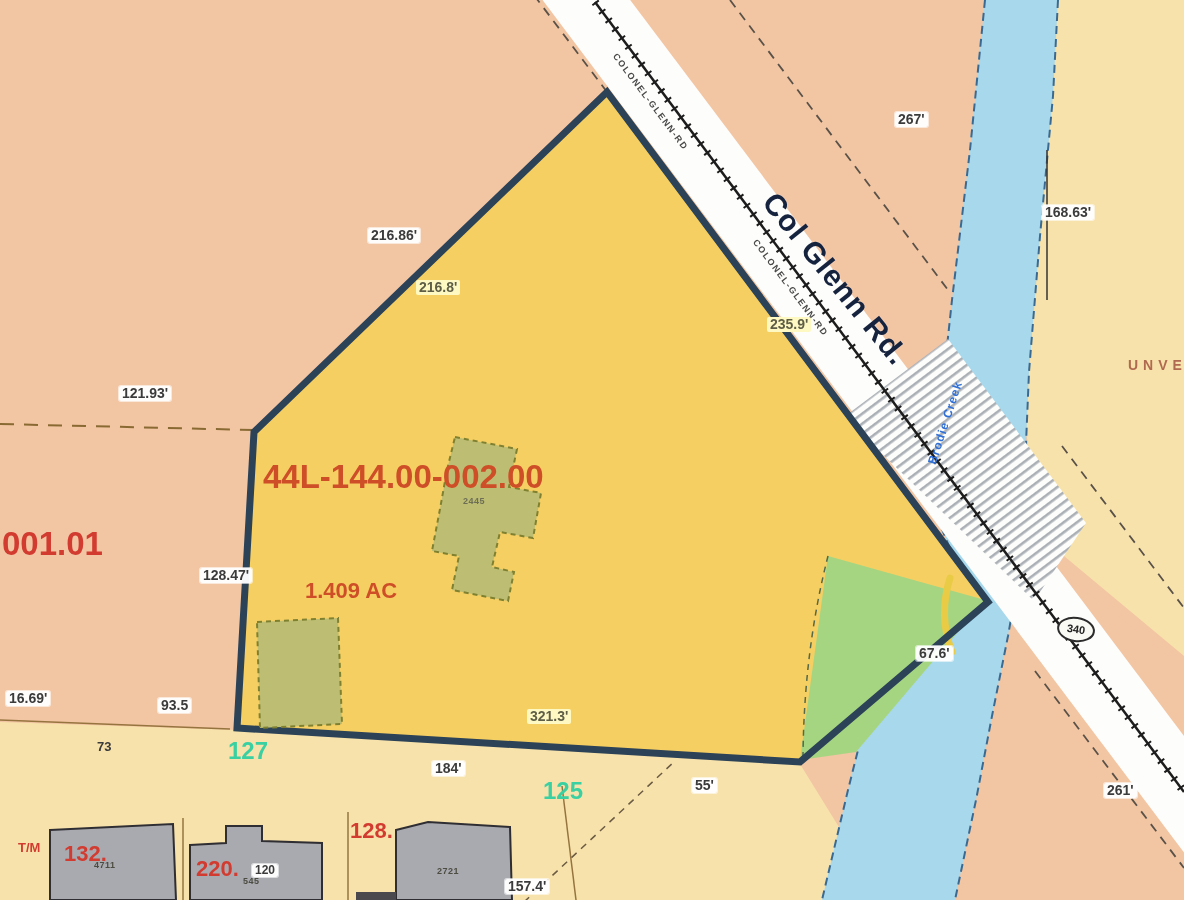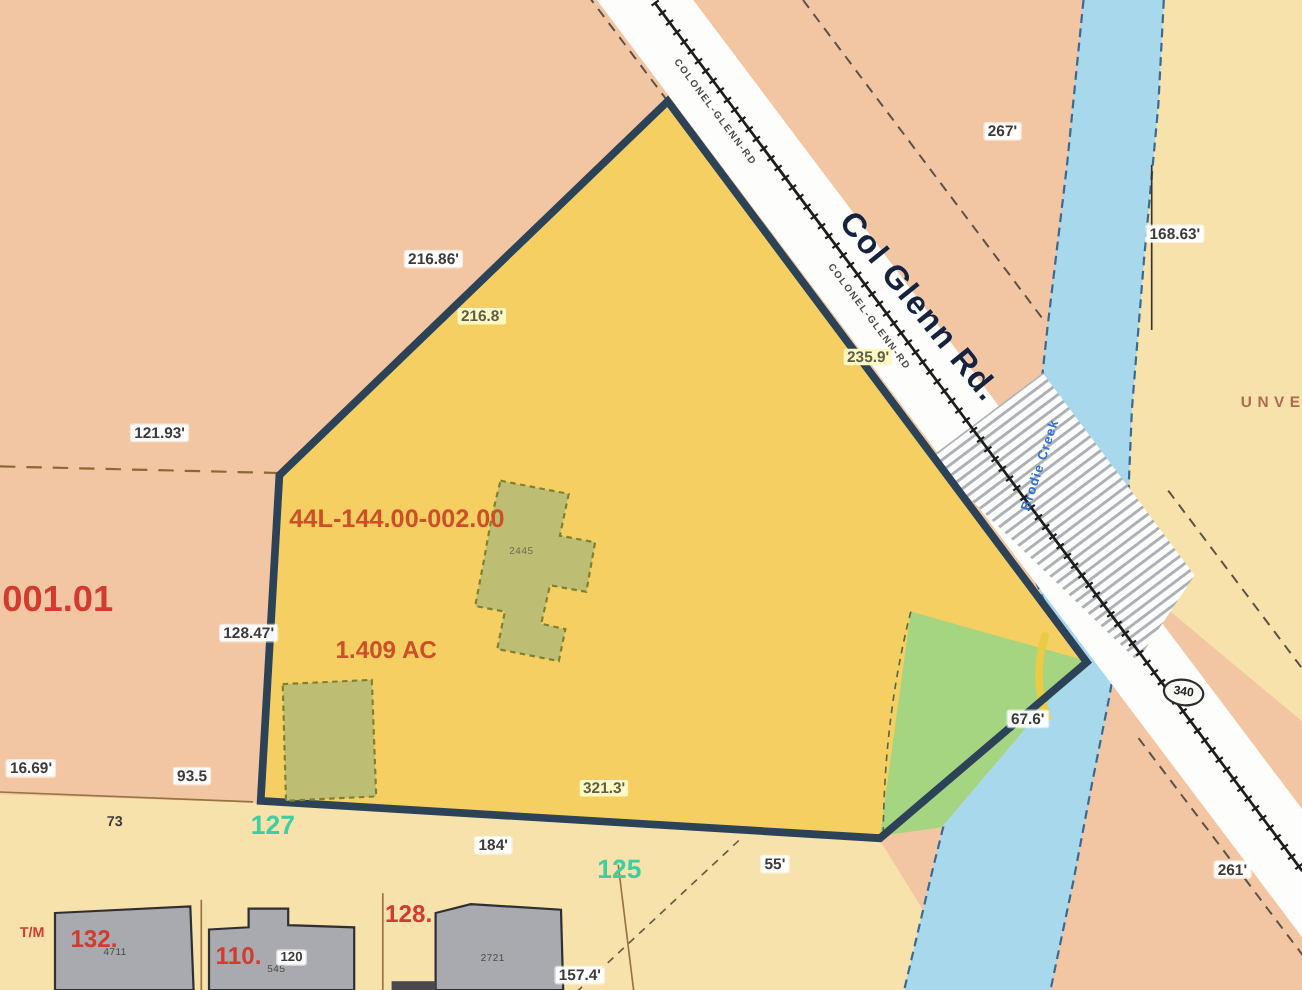--- a/index.html
+++ b/index.html
@@ -5,21 +5,21 @@
   html,body{margin:0;padding:0;background:#fff;}
   #map{position:relative;width:1184px;height:900px;overflow:hidden;font-family:"Liberation Sans",sans-serif;}
   #map svg{position:absolute;left:0;top:0;}
   .lbl{position:absolute;white-space:nowrap;line-height:1.1;}
   .dim{background:rgba(255,255,255,.96);color:#3b3b3b;font-size:14px;font-weight:700;padding:0 3px;border-radius:2px;box-shadow:0 0 0 1px rgba(255,255,255,.6);}
   .dim-plain{color:#3b3b3b;font-size:13px;font-weight:700;}
   .dimy{background:#fef9c3;color:#5E5E46;font-size:14px;font-weight:700;padding:0 3px;border-radius:2px;}
   .red{color:#D23B30;font-weight:700;}
   .teal{color:#3BD0A2;font-weight:700;}
   .orange{color:#CE4E27;font-weight:700;}
-  .tiny{color:#4c4c42;font-size:9px;font-weight:400;letter-spacing:.5px;}
+  .tiny{color:#4c4c42;font-size:9px;font-weight:700;letter-spacing:.5px;}
   .roadname{color:#16233F;font-size:30px;font-weight:800;letter-spacing:1px;transform-origin:0 0;transform:rotate(51deg);text-shadow:0 0 2px rgba(255,255,255,.35);}
   .centerline{color:#2a2a2a;font-size:9px;font-weight:700;letter-spacing:1.5px;opacity:.85;transform-origin:0 0;transform:rotate(53deg);}
   .creektxt{color:#2F6FD6;font-size:12px;font-weight:700;letter-spacing:1px;transform-origin:0 0;transform:rotate(-72deg);}
   .unv{color:#B06A50;font-size:14px;font-weight:800;letter-spacing:5px;}
   .shield{position:absolute;width:34px;height:21px;border:2px solid #2c2c2c;border-radius:50%;background:#fafaf5;color:#222;font-size:11px;font-weight:700;text-align:center;line-height:21px;transform:rotate(8deg);}
 </style>
 </head>
 <body>
 
 <div id="map">
@@ -85,21 +85,21 @@
     <rect x="356" y="892" width="40" height="8" fill="#4a4a4e"></rect>
   </svg>
 
   <div class="lbl roadname" style="left:782px;top:186px;">Col Glenn Rd.</div>
   <div class="lbl centerline" style="left:618px;top:52px;">COLONEL-GLENN-RD</div>
   <div class="lbl centerline" style="left:758px;top:238px;">COLONEL-GLENN-RD</div>
   <div class="lbl creektxt" style="left:926px;top:462px;">Brodie Creek</div>
   <div class="shield" style="left:1057px;top:617px;">340</div>
   <div class="lbl unv" style="left:1128px;top:358px;">UNVE</div>
 
-  <div class="lbl orange" style="left:263px;top:459px;font-size:23px;">44L-144.00-002.00</div>
+  <div class="lbl orange" style="left:263px;top:459px;font-size:33px;">44L-144.00-002.00</div>
   <div class="lbl orange" style="left:305px;top:579px;font-size:22px;">1.409 AC</div>
   <div class="lbl tiny" style="left:463px;top:497px;color:#6e6e55;">2445</div>
   <div class="lbl dimy" style="left:416px;top:280px;">216.8'</div>
   <div class="lbl dimy" style="left:727px;top:317px;margin-left:40px;">235.9'</div>
   <div class="lbl dimy" style="left:527px;top:709px;">321.3'</div>
 
   <div class="lbl dim" style="left:895px;top:112px;">267'</div>
   <div class="lbl dim" style="left:1042px;top:205px;">168.63'</div>
   <div class="lbl dim" style="left:100px;top:386px;margin-left:19px;">121.93'</div>
   <div class="lbl dim" style="left:368px;top:228px;">216.86'</div>
@@ -110,21 +110,21 @@
   <div class="lbl dim" style="left:432px;top:761px;">184'</div>
   <div class="lbl dim" style="left:692px;top:778px;">55'</div>
   <div class="lbl dim" style="left:505px;top:879px;">157.4'</div>
   <div class="lbl dim" style="left:916px;top:646px;">67.6'</div>
   <div class="lbl dim" style="left:1104px;top:783px;">261'</div>
 
   <div class="lbl red" style="left:2px;top:526px;font-size:33px;">001.01</div>
   <div class="lbl teal" style="left:228px;top:738px;font-size:24px;">127</div>
   <div class="lbl teal" style="left:543px;top:757px;font-size:24px;margin-top:21px;">125</div>
   <div class="lbl red" style="left:64px;top:842px;font-size:22px;">132.</div>
-  <div class="lbl red" style="left:196px;top:857px;font-size:22px;">110.</div>
+  <div class="lbl red" style="left:196px;top:857px;font-size:22px;">220.</div>
   <div class="lbl red" style="left:350px;top:819px;font-size:22px;">128.</div>
   <div class="lbl red" style="left:18px;top:841px;font-size:13px;">T/M</div>
   <div class="lbl tiny" style="left:94px;top:861px;">4711</div>
   <div class="lbl tiny" style="left:243px;top:877px;">545</div>
   <div class="lbl dim" style="left:252px;top:864px;font-size:12px;">120</div>
   <div class="lbl tiny" style="left:437px;top:867px;">2721</div>
 
 </div>
 
 </body></html>

